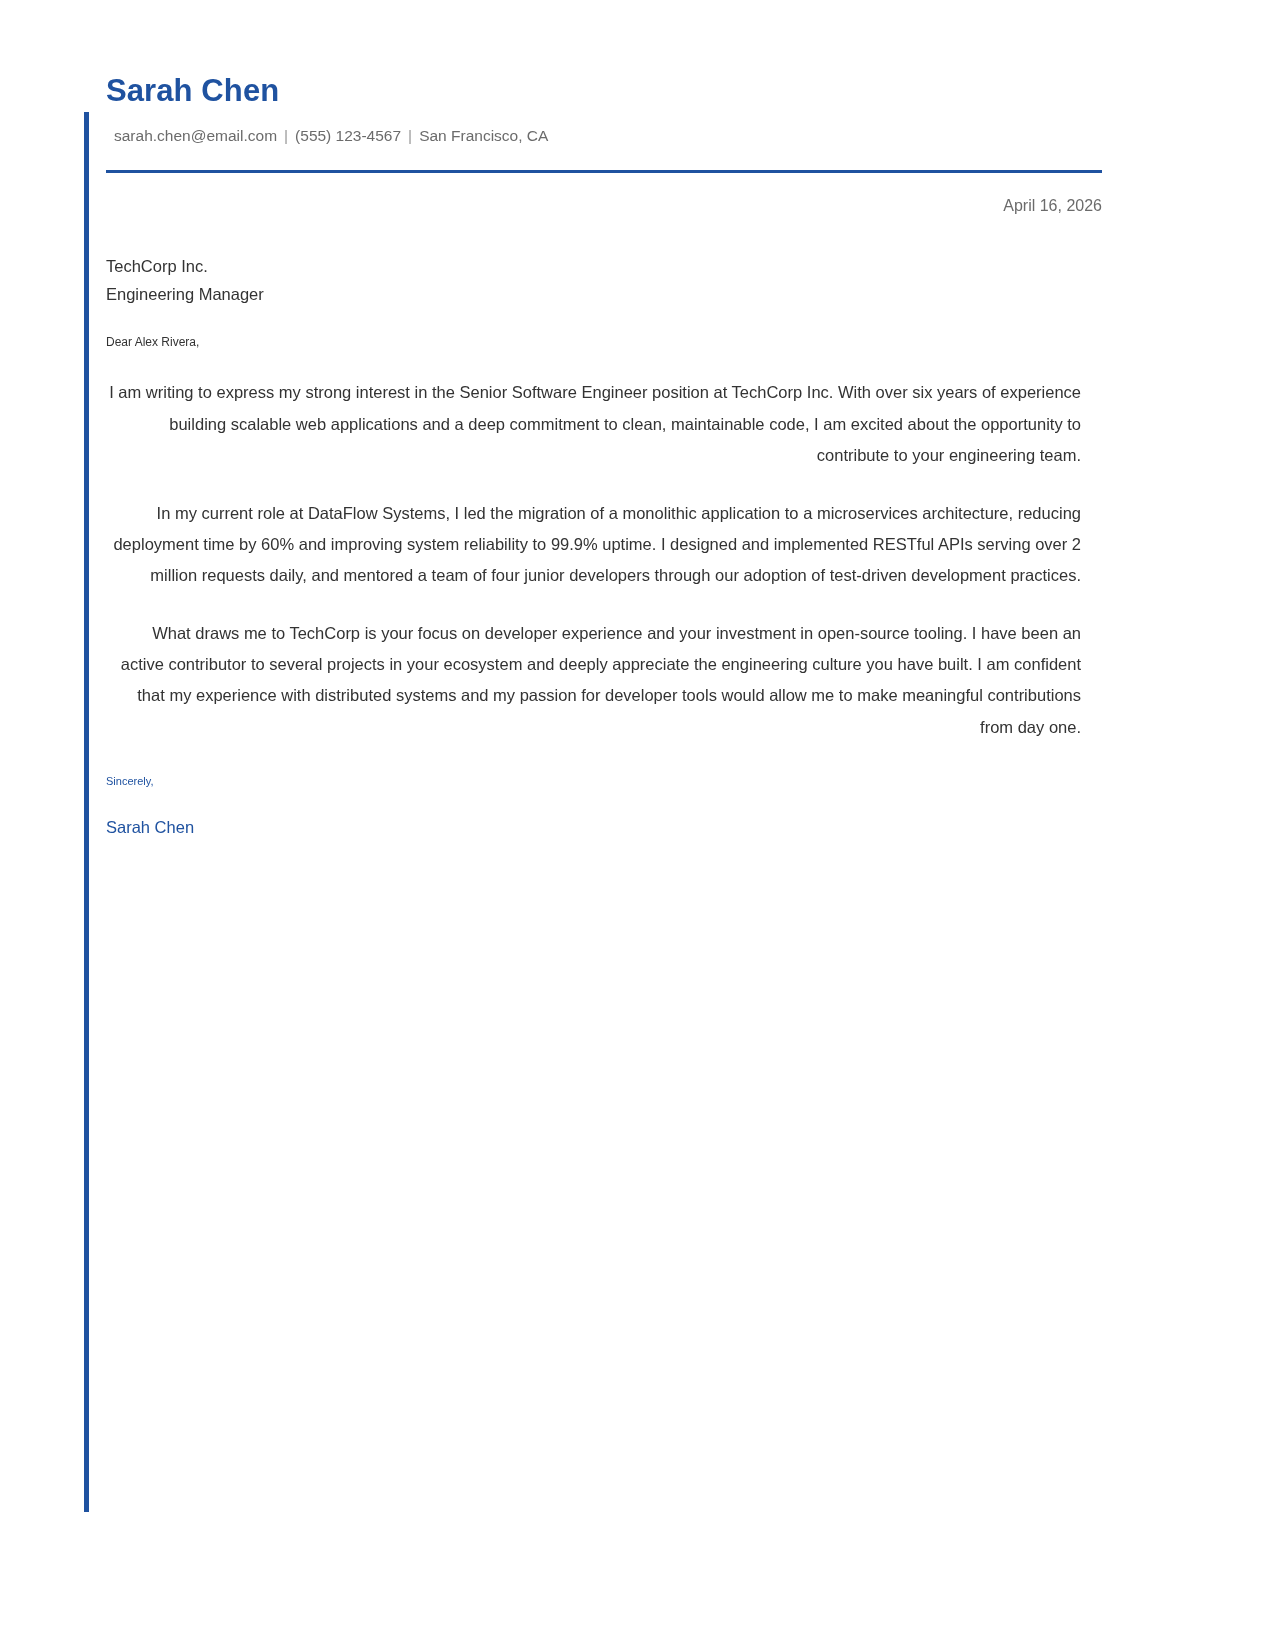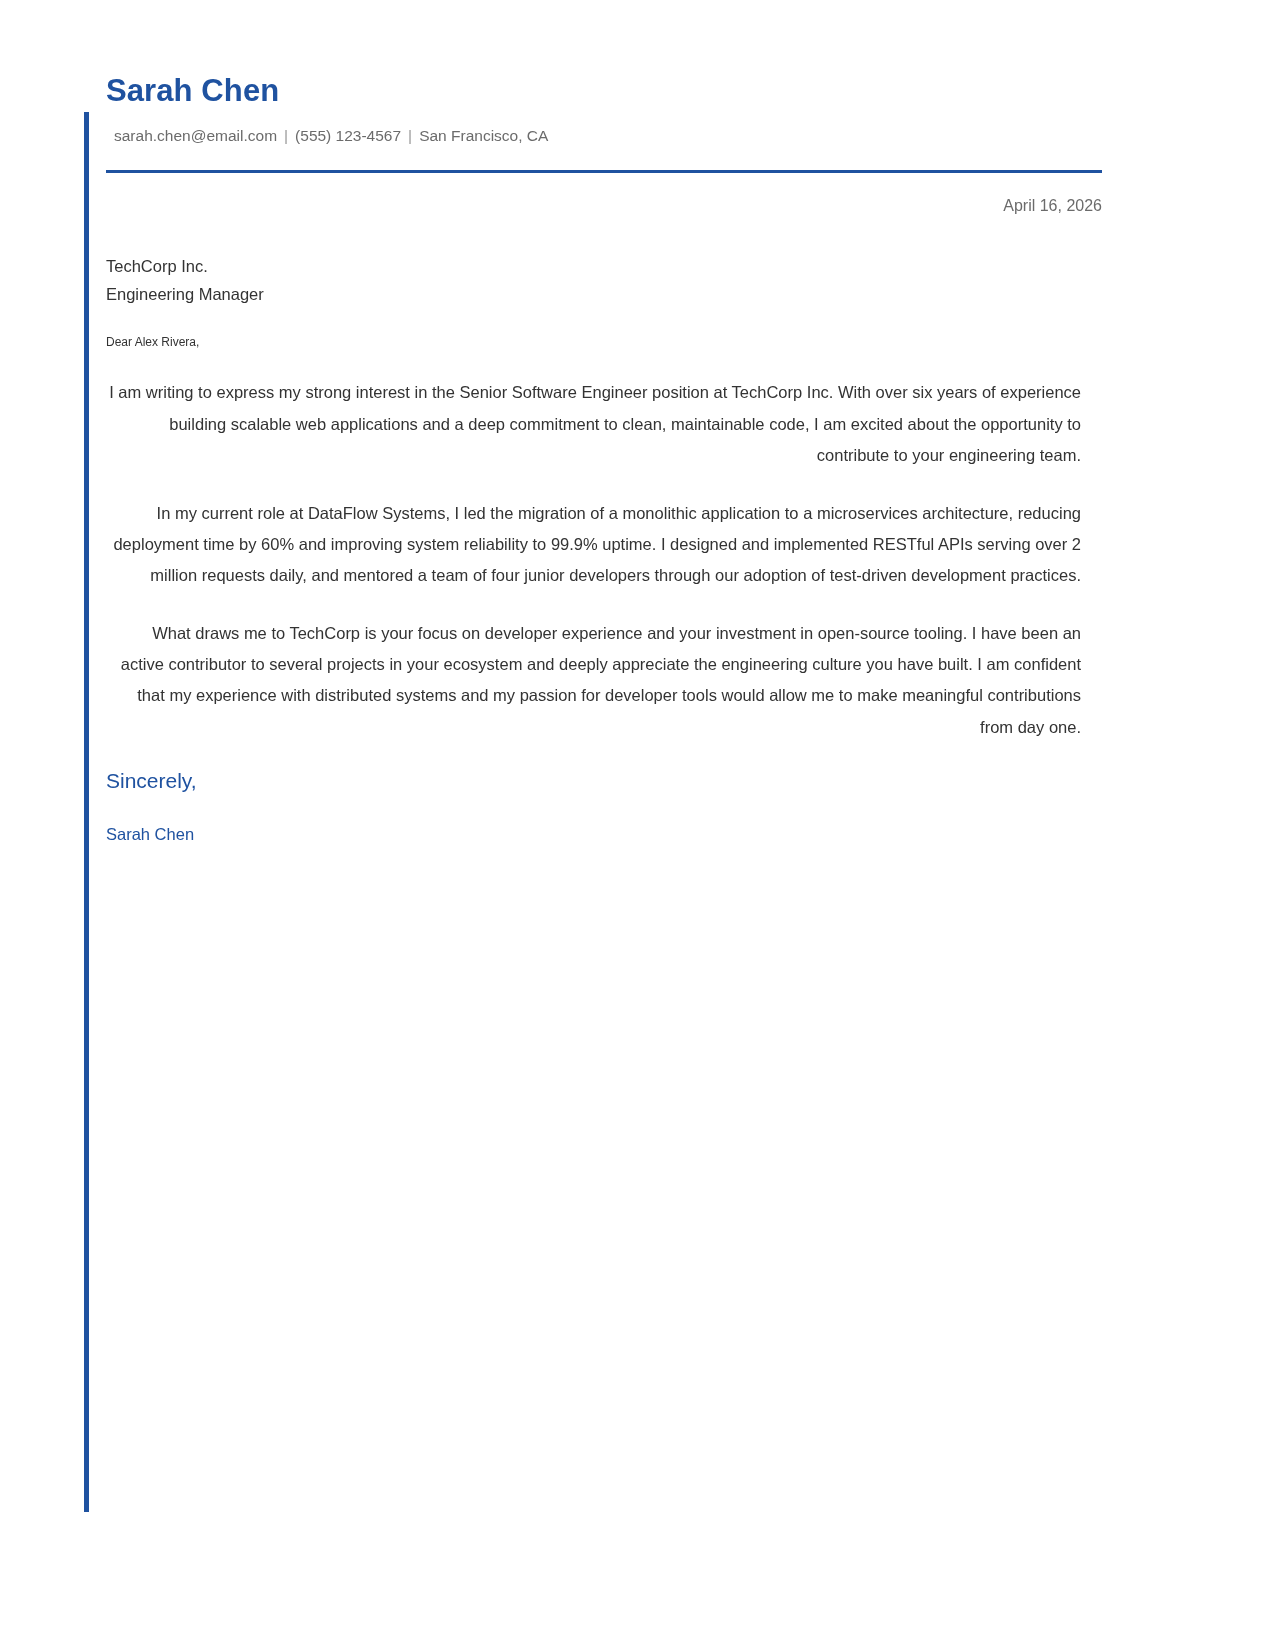--- a/index.html
+++ b/index.html
@@ -97,22 +97,22 @@
   .para {
     margin-top: 26px;
     font-size: 16.5px;
     color: #333333;
     line-height: 1.9;
     text-align: right;
     width: 975px;
   }
 
   .closing {
-    margin-top: 22px;
-    font-size: 21px;
+    margin-top: 30px;
+    font-size: 11px;
     color: #1f52a0;
     line-height: 1.5;
   }
   .signature {
     margin-top: 26px;
     font-size: 16.5px;
     color: #1f52a0;
     line-height: 1.5;
   }
 </style>

